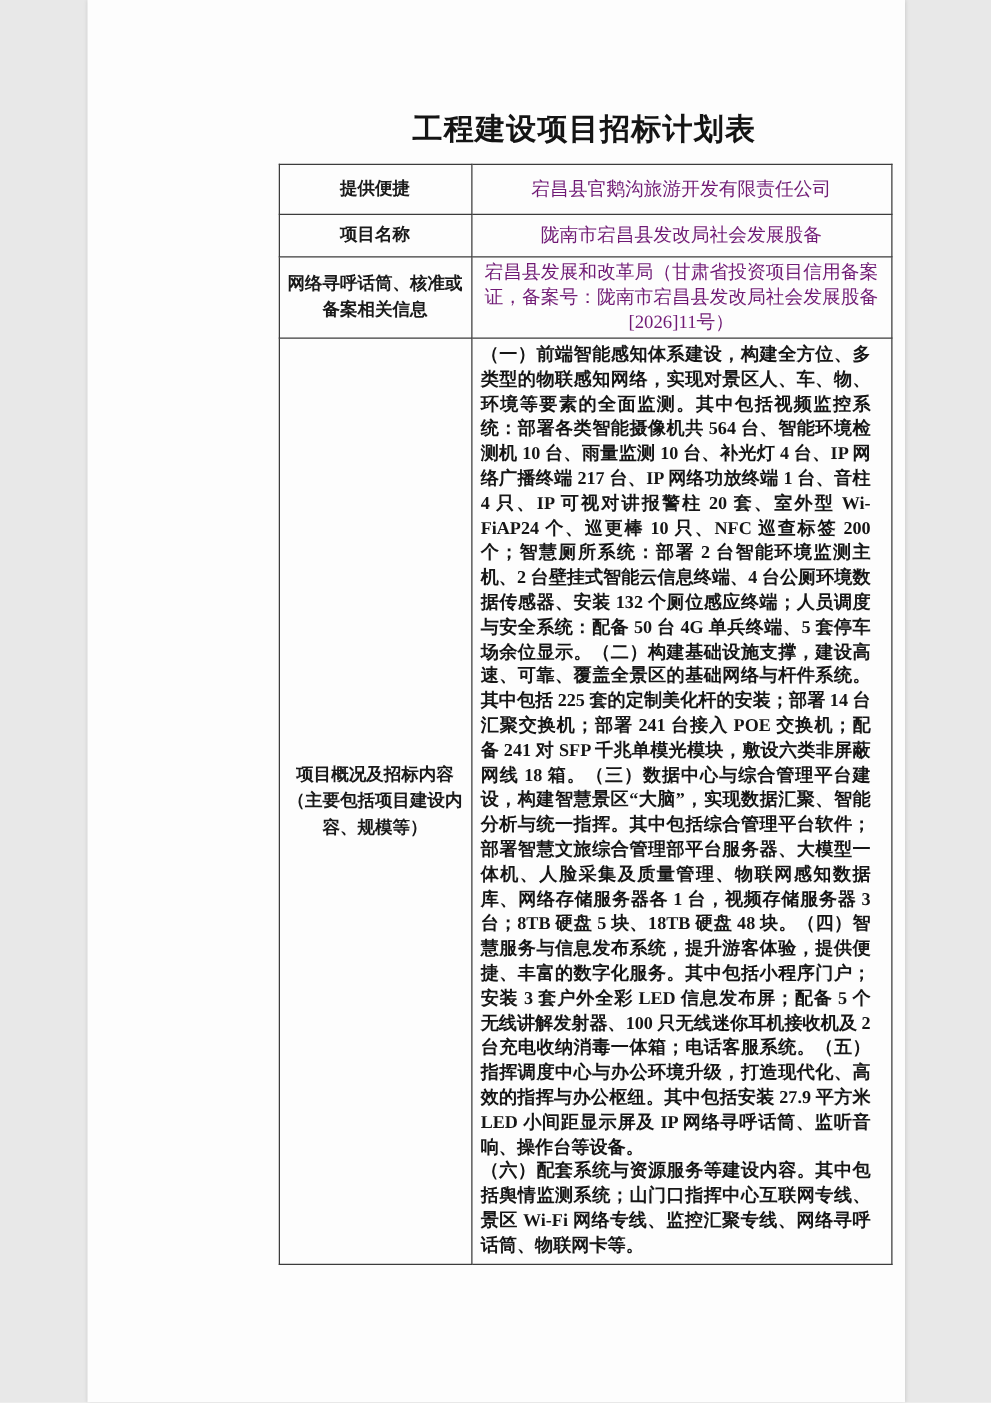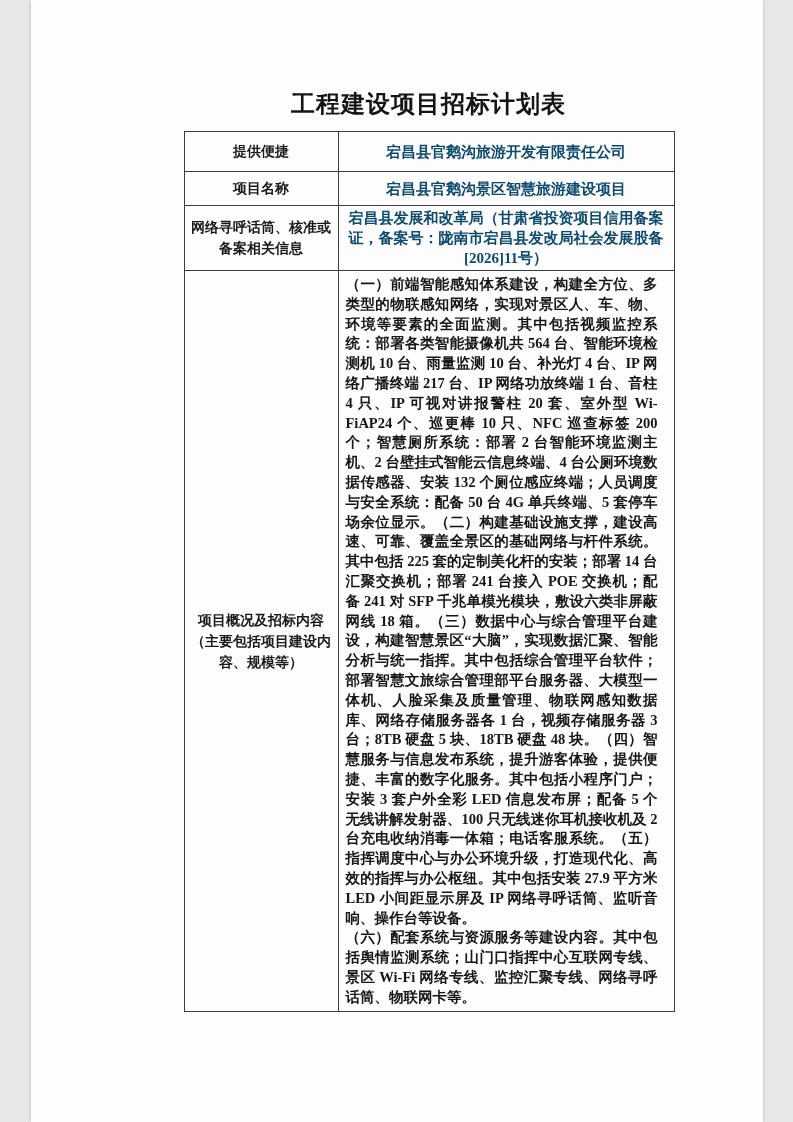--- a/index.html
+++ b/index.html
@@ -2,21 +2,21 @@
 <html><head>
 <meta charset="utf-8">
 <style>
   html, body {
     margin: 0;
     padding: 0;
     background: #e8e8e8;
   }
   .page {
     position: relative;
-    width: 732px;
+    width: 654px;
     height: 1122px;
     margin: 0 auto;
     background: #fdfdfd;
     color: #1c1c1c;
     font-family: "Liberation Serif", "DejaVu Serif", serif;
     overflow: hidden;
     box-shadow: 0 0 4px rgba(0,0,0,0.2);
   }
   .content {
     position: absolute;
@@ -54,22 +54,22 @@
     padding: 2px 3px;
     font-weight: 600;
     color: #1a1a1a;
   }
   td.cell-value {
     text-align: center;
     vertical-align: middle;
     font-size: 15px;
     line-height: 20px;
     padding: 2px 5px;
-    font-weight: 700;
-    color: #0c4a6e;
+    font-weight: 400;
+    color: #701a75;
   }
   tr.row-sm-1 td { height: 35px; }
   tr.row-sm-2 td { height: 29px; }
   tr.row-sm-3 td { height: 28px; }
   tr.row-md   td { height: 58px; }
   tr.row-lg   td { height: 672px; }
 
   td.cell-value-long {
     vertical-align: top;
     text-align: justify;
@@ -99,21 +99,21 @@
         </colgroup>
 
       <tbody>
           <tr class="row-sm-1">
         <td class="cell-label">提供便捷</td>
         <td class="cell-value">宕昌县官鹅沟旅游开发有限责任公司</td>
       </tr>
 
       <tr class="row-sm-2">
         <td class="cell-label">项目名称</td>
-        <td class="cell-value">宕昌县官鹅沟景区智慧旅游建设项目</td>
+        <td class="cell-value">陇南市宕昌县发改局社会发展股备</td>
       </tr>
 
 
       <tr class="row-md">
         <td class="cell-label">网络寻呼话筒、核准或备案相关信息</td>
         <td class="cell-value">宕昌县发展和改革局（甘肃省投资项目信用备案证，备案号：陇南市宕昌县发改局社会发展股备[2026]11号）</td>
       </tr>
 
       <tr class="row-lg">
         <td class="cell-label">项目概况及招标内容（主要包括项目建设内容、规模等）</td>

